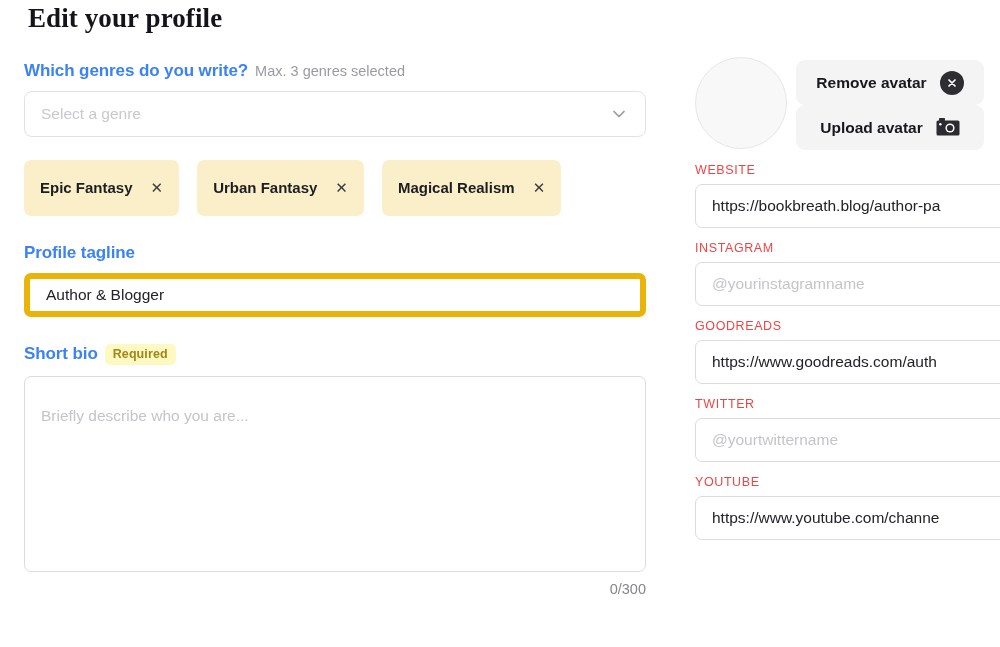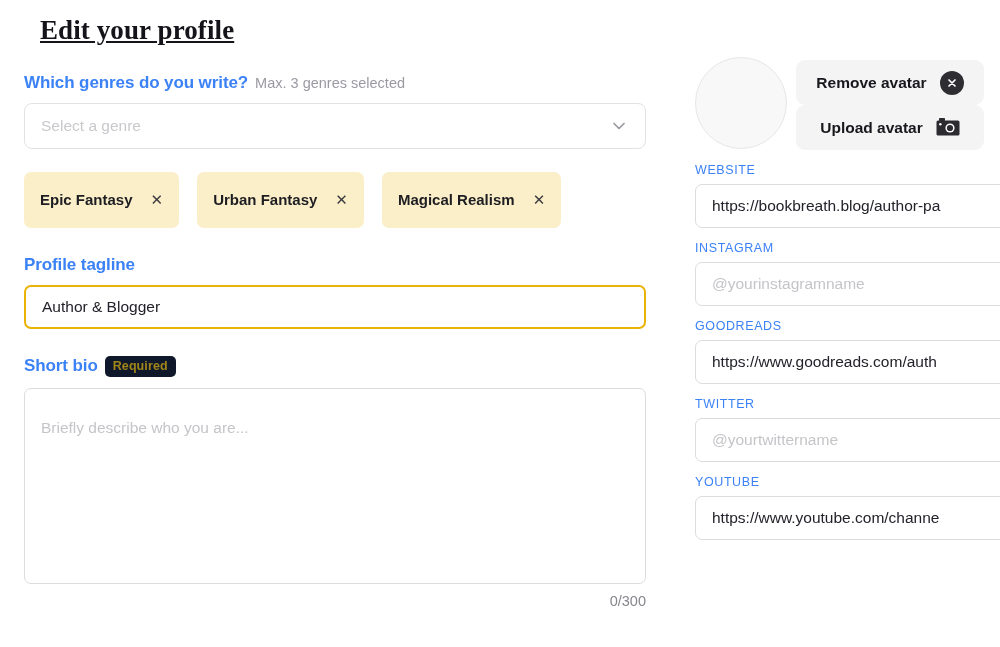--- a/index.html
+++ b/index.html
@@ -29,23 +29,22 @@
     top: 0;
     width: 622px;
   }
 
   .page-title {
     font-family: "Liberation Serif", serif;
     font-weight: bold;
     font-size: 27px;
     line-height: 1.1;
     color: #14141a;
-    margin: 16px;
+    margin: 4px;
     letter-spacing: 0.1px;
-    text-decoration: underline;
   }
 
   .field-block { margin-top: 0; }
 
   .label-row {
     display: flex;
     align-items: baseline;
     gap: 7px;
     margin-top: 27px;
     margin-bottom: 10px;
@@ -58,21 +57,21 @@
   }
   .label-hint {
     font-size: 14.5px;
     color: #9a9aa2;
     font-weight: normal;
     text-align: right;
   }
 
   .badge-required {
     display: inline-block;
-    background: #0f172a;
+    background: #fef9c3;
     color: #a08518;
     font-size: 12.5px;
     font-weight: bold;
     padding: 3px 8px 4px;
     border-radius: 5px;
     letter-spacing: 0.1px;
     position: relative;
     top: -1px;
   }
 
@@ -96,21 +95,21 @@
     right: 16px;
     top: 50%;
     transform: translateY(-50%);
     width: 20px; height: 20px;
     display: block;
   }
 
   .text-input {
     height: 44px;
     width: 622px;
-    border: 2px solid #eab308;
+    border: 6px solid #eab308;
     border-radius: 7px;
     background: #fff;
     display: flex;
     align-items: center;
     padding: 0 16px;
     font-size: 15.5px;
     color: #22222a;
   }
 
   .chips-row {
@@ -213,21 +212,21 @@
     align-items: center;
     justify-content: center;
     flex: 0 0 auto;
   }
   .icon-camera { display: block; flex: 0 0 auto; }
 
   .social-field { margin-top: 13px; }
   .social-field:first-of-type { margin-top: 22px; }
   .social-label {
     font-size: 12.5px;
-    color: #3b82f6;
+    color: #ef4444;
     letter-spacing: 0.6px;
     margin-bottom: 7px;
     text-transform: uppercase;
   }
   .social-input {
     width: 320px;
     height: 44px;
     border: 1px solid #dcdcdf;
     border-radius: 7px;
     background: #fff;

